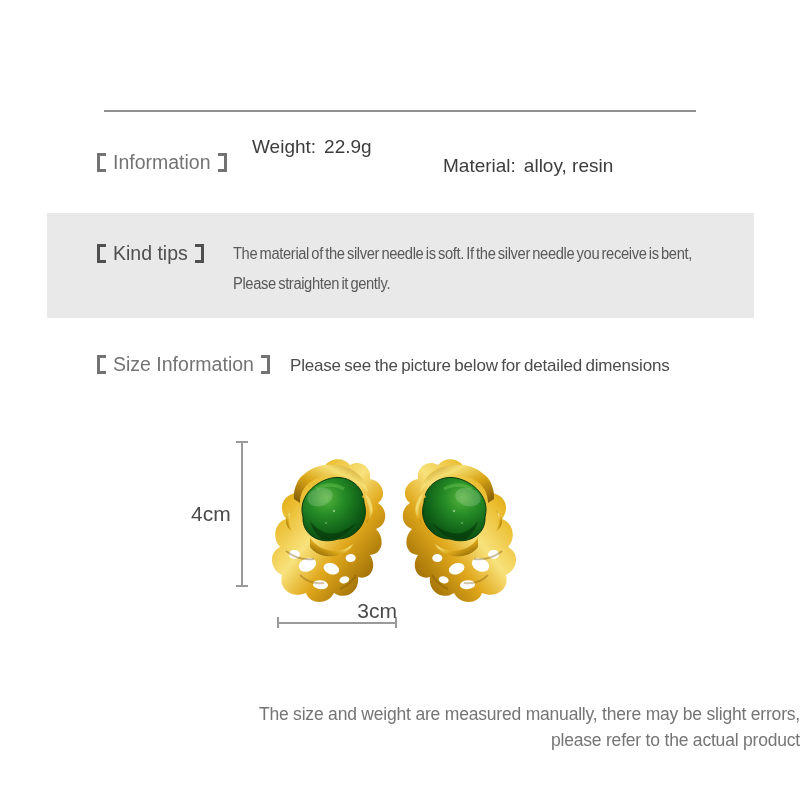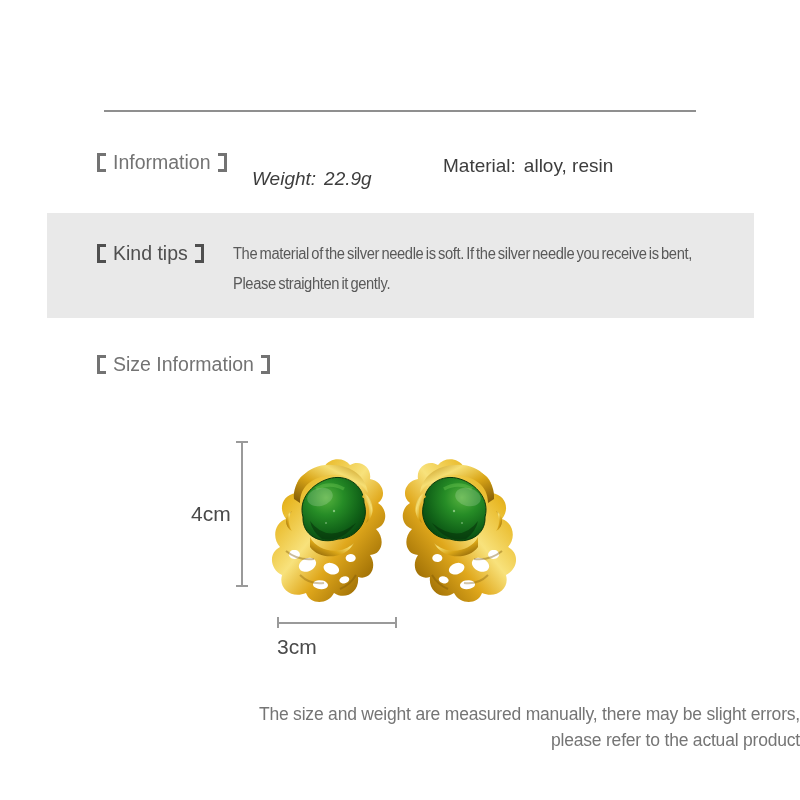--- a/index.html
+++ b/index.html
@@ -21,21 +21,21 @@
   .br-r{border-right:3px solid currentColor;margin-left:5px;}
   .br-r::before{right:0;top:0}.br-r::after{right:0;bottom:0}
 
   .sec-label{position:absolute;font-size:19.5px;color:#737373;white-space:nowrap;}
   .lab-info{left:97px;top:151px;}
   .lab-tips{left:97px;top:242px;color:#4f4f4f;}
   .lab-size{left:97px;top:353px;}
 
   .kv{position:absolute;font-size:19px;color:#3d3d3d;white-space:nowrap;}
   .kv .v{margin-left:8px;}
-  .kv-weight{left:252px;top:168px;font-style:italic;}
+  .kv-weight{left:252px;top:136px;}
   .kv-material{left:443px;top:155px;}
 
   .tips-box{position:absolute;left:47px;top:213px;width:707px;height:105px;background:#e9e9e9;}
   .tips-text{
     position:absolute;left:233px;font-size:16px;color:#595959;white-space:nowrap;
     letter-spacing:-0.4px;word-spacing:-1.5px;transform:scaleX(0.92);transform-origin:left center;
   }
   .tips-l1{top:245px;}
   .tips-l2{top:275px;}
 
@@ -45,21 +45,21 @@
   .dim{position:absolute;background:#9a9a9a;}
   .vline{left:241px;top:442px;width:2px;height:145px;}
   .vcap{left:236px;width:12px;height:2px;}
   .vcap-t{top:441px;} .vcap-b{top:585px;}
   .hline{left:277px;top:622px;width:120px;height:2px;}
   .hcap{top:617px;width:2px;height:11px;}
   .hcap-l{left:277px;} .hcap-r{left:395px;}
 
   .dim-label{position:absolute;font-size:21px;color:#4a4a4a;}
   .dim-4cm{left:191px;top:502px;}
-  .dim-3cm{left:277px;top:635px;width:120px;text-align:left;}
+  .dim-3cm{left:277px;top:599px;width:120px;text-align:right;}
 
   .earrings{position:absolute;left:268px;top:452px;width:252px;height:156px;}
 
   .footer{position:absolute;left:0;top:701px;width:800px;text-align:right;
     font-size:17.5px;color:#757575;line-height:26px;letter-spacing:-0.2px;}
 </style>
 </head>
 <body>
 
 <div class="page">
@@ -71,20 +71,21 @@
   <div class="kv kv-weight"><span>Weight:</span><span class="v">22.9g</span></div>
 
   <div class="kv kv-material"><span>Material:</span><span class="v">alloy, resin</span></div>
 
   <div class="tips-box"></div>
   <div class="sec-label lab-tips"><span class="br br-l"></span><span>Kind tips</span><span class="br br-r"></span></div>
   <div class="tips-text tips-l1">The material of the silver needle is soft. If the silver needle you receive is bent,</div>
   <div class="tips-text tips-l2">Please straighten it gently.</div>
 
   <div class="sec-label lab-size"><span class="br br-l"></span><span>Size Information</span><span class="br br-r"></span></div>
+  <div class="size-desc">Please see the picture below for detailed dimensions</div>
 
   <div class="dim vline"></div>
   <div class="dim vcap vcap-t"></div>
   <div class="dim vcap vcap-b"></div>
   <div class="dim-label dim-4cm">4cm</div>
 
   <div class="dim hline"></div>
   <div class="dim hcap hcap-l"></div>
   <div class="dim hcap hcap-r"></div>
   <div class="dim-label dim-3cm">3cm</div>

